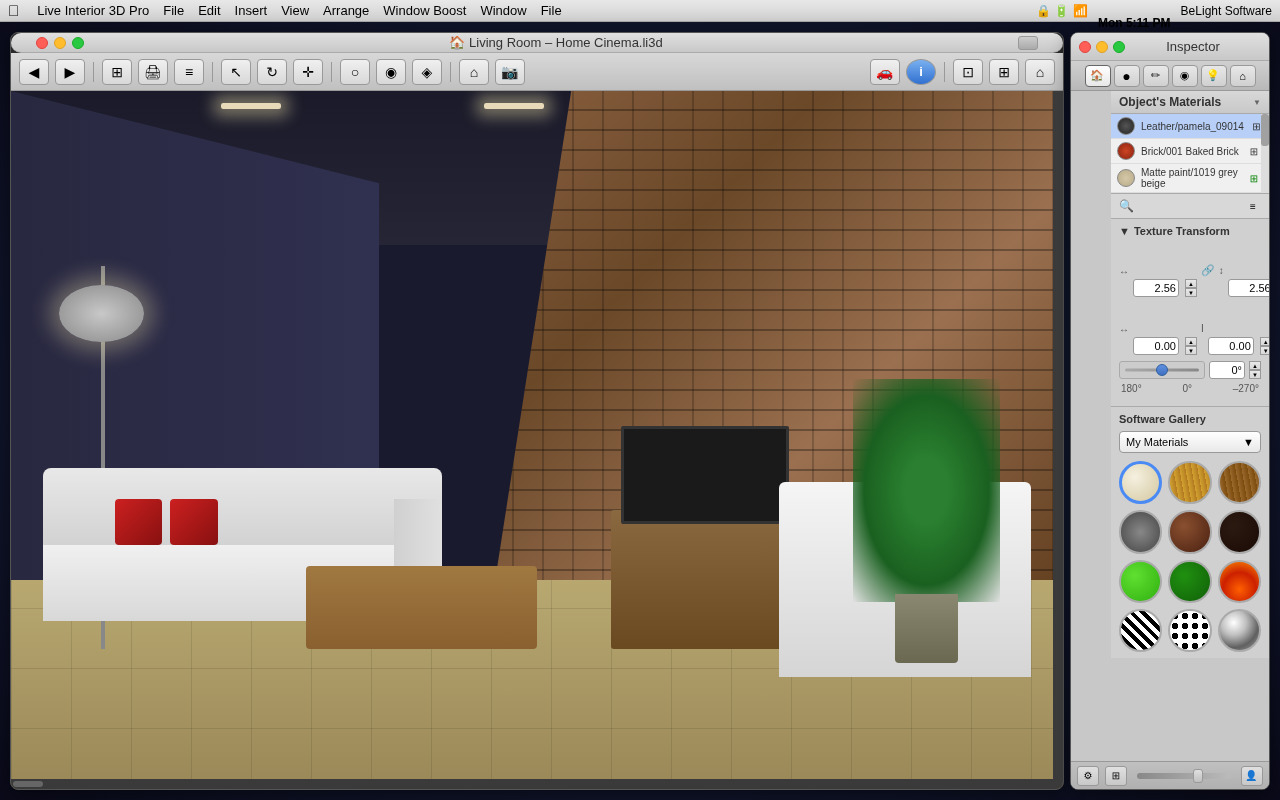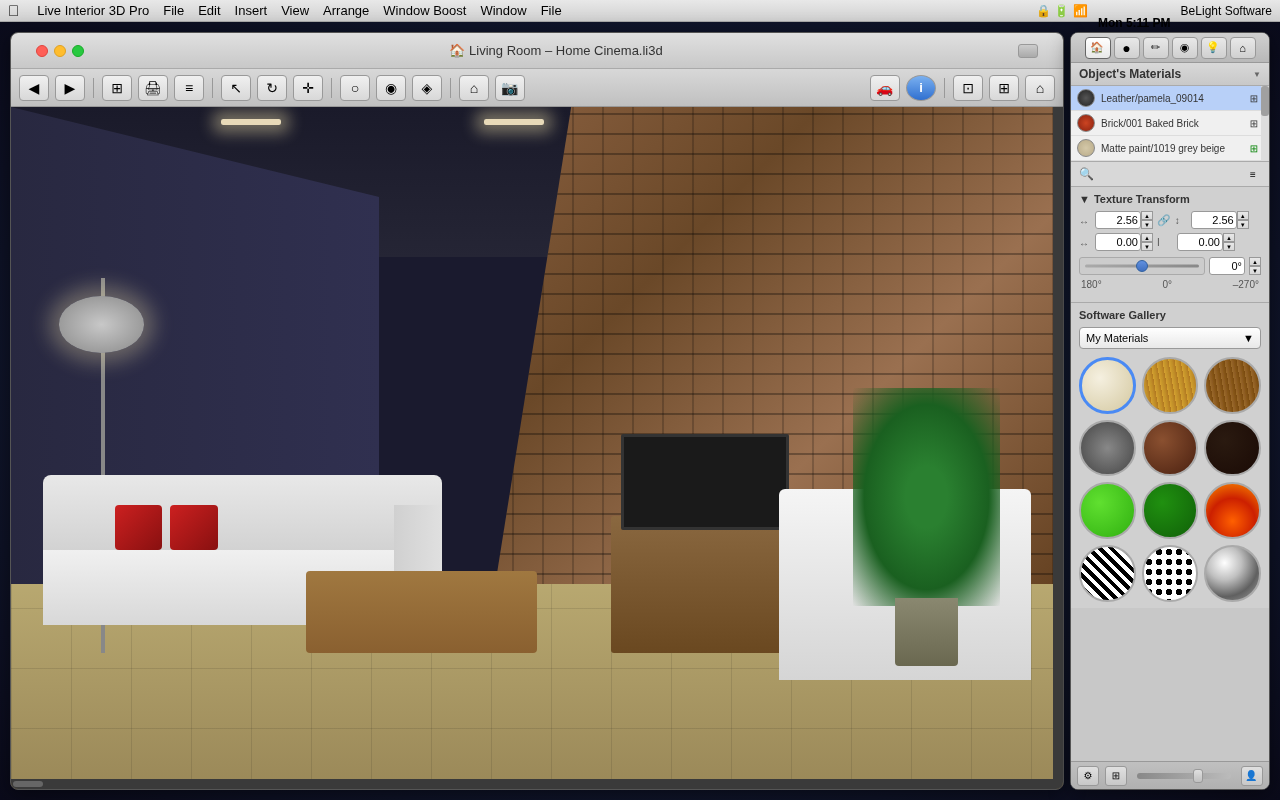--- a/index.html
+++ b/index.html
@@ -50,26 +50,27 @@
       flex-direction: column;
       background: #2a2a2a;
       border-radius: 8px;
       border: 1px solid #555;
       overflow: hidden;
       box-shadow: 0 4px 20px rgba(0,0,0,0.5);
     }
 
     
     .title-bar {
-      height: 36px;
+      height: 20px;
       background: linear-gradient(to bottom, #e0e0e0, #c8c8c8);
       display: flex;
       align-items: center;
       padding: 0 25px;
       border-bottom: 1px solid #aaa;
+      border-radius: 10px;
     }
     .traffic-lights {
       display: flex;
       gap: 6px;
       margin-right: 10px;
     }
     .tl { width: 12px; height: 12px; border-radius: 50%; cursor: pointer; }
     .tl-red { background: #ff5f57; border: 1px solid #e0443e; }
     .tl-yellow { background: #ffbd2e; border: 1px solid #dfa123; }
     .tl-green { background: #28c940; border: 1px solid #1aab29; }
@@ -182,20 +183,21 @@
     }
     .inspector-tab.active {
       background: linear-gradient(to bottom, #fff, #e8e8e8);
       border-color: #666;
     }
 
     .inspector-body {
       flex: 1;
       overflow-y: auto;
       background: #c8c8c8;
+      padding-left: 40px;
     }
 
     
     .section-header {
       background: linear-gradient(to bottom, #d8d8d8, #c8c8c8);
       padding: 4px 8px;
       font-size: 12px;
       font-weight: 600;
       color: #333;
       border-bottom: 1px solid #aaa;
@@ -308,21 +310,22 @@
       margin-bottom: 4px;
     }
     .tx-icon {
       font-size: 10px;
       color: #555;
       width: 12px;
     }
     .tx-input-group {
       display: flex;
       align-items: center;
-      gap: 0;
+      gap: 6px;
+      margin-top: 36px;
     }
     .tx-input {
       width: 46px;
       height: 18px;
       background: white;
       border: 1px solid #999;
       border-radius: 3px;
       font-size: 11px;
       text-align: right;
       padding: 0 2px;
@@ -874,20 +877,28 @@
       <div class="vp-scroll-h">
         <div style="width:30px;height:6px;background:#666;border-radius:3px;margin:2px;"></div>
       </div>
       <div class="vp-scroll-v"></div>
     </div>
 
   </div>
 
   <div class="inspector">
 
+    <div class="inspector-titlebar">
+      <div class="inspector-tl">
+        <div class="tl tl-red"></div>
+        <div class="tl tl-yellow"></div>
+        <div class="tl tl-green"></div>
+      </div>
+      <div class="inspector-title">Inspector</div>
+    </div>
 
     <div class="inspector-tabs">
       <div class="inspector-tab active">🏠</div>
       <div class="inspector-tab" style="font-size:14px;">●</div>
       <div class="inspector-tab">✏</div>
       <div class="inspector-tab">◉</div>
       <div class="inspector-tab">💡</div>
       <div class="inspector-tab">⌂</div>
     </div>
 

